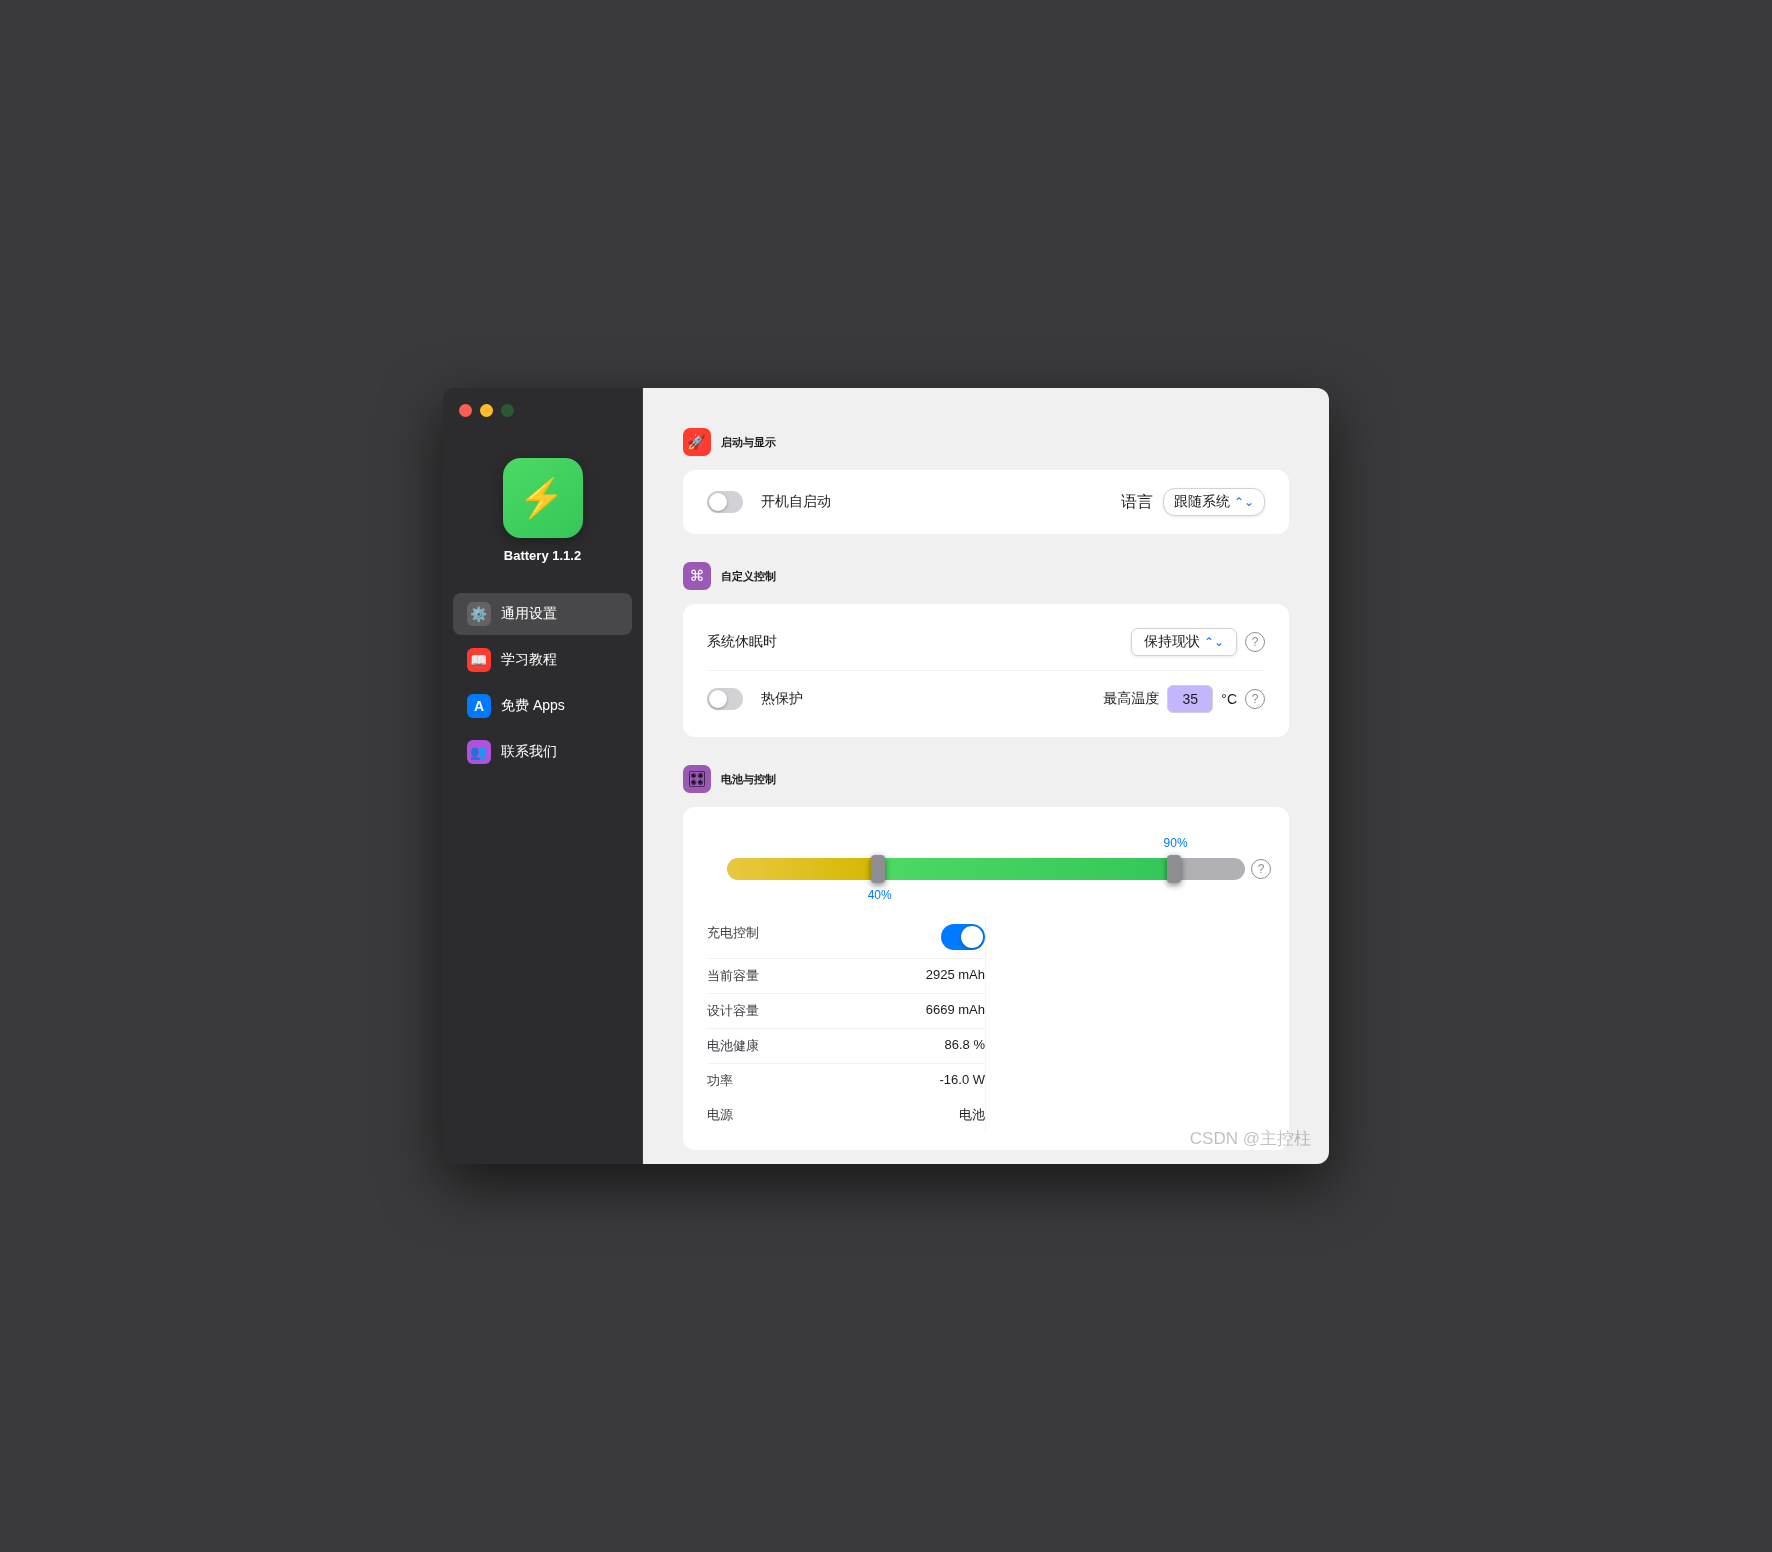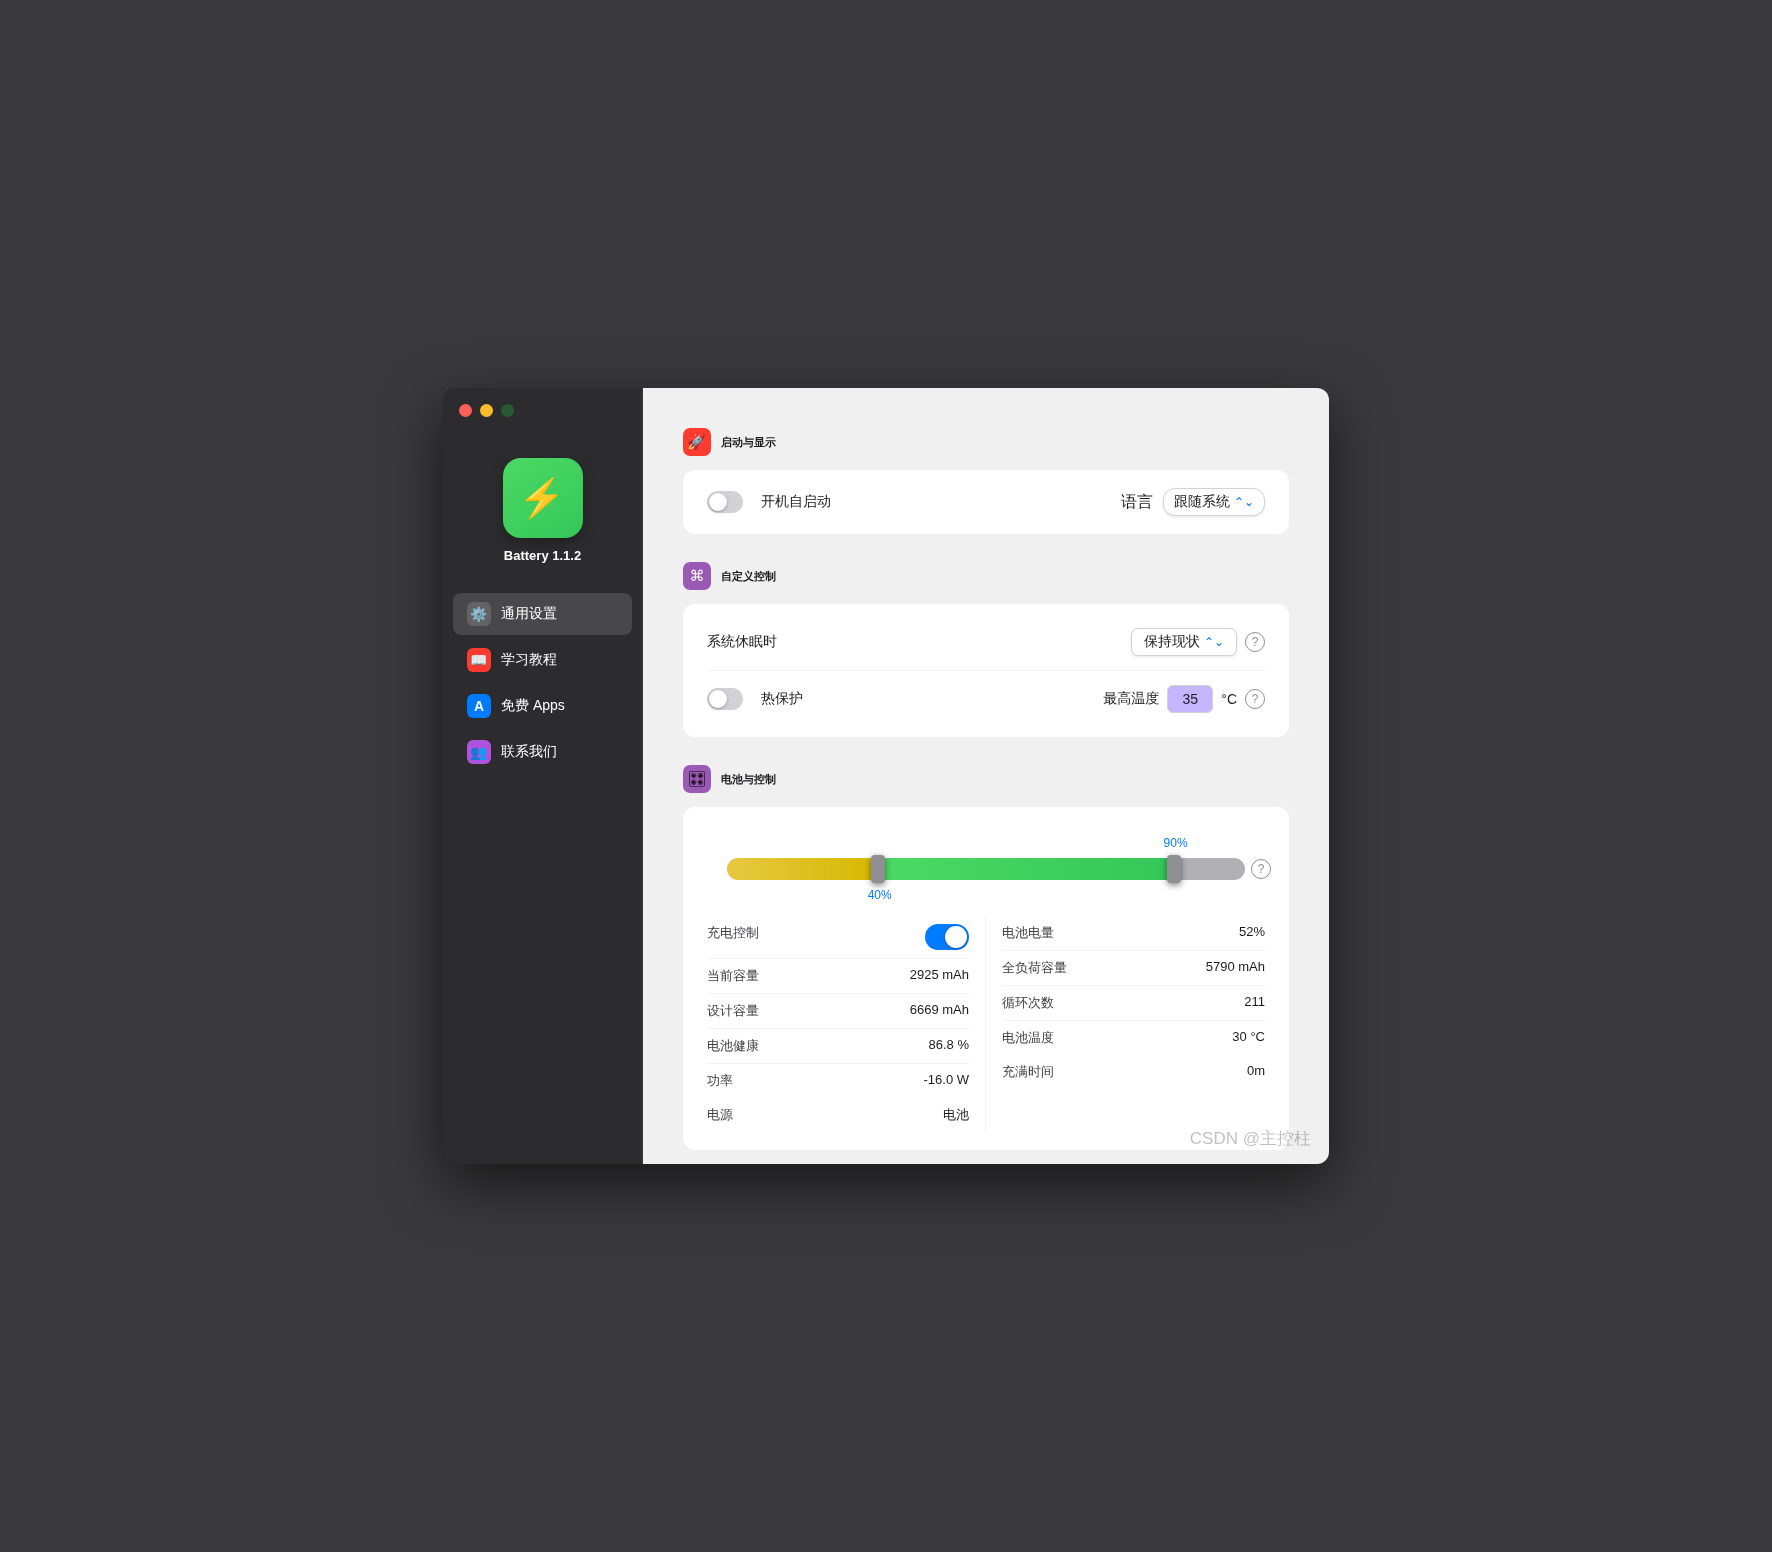--- a/index.html
+++ b/index.html
@@ -523,42 +523,20 @@
             <div class="stat-row">
               <span class="stat-label">功率</span>
               <span class="stat-value">-16.0 W</span>
             </div>
             <div class="stat-row" style="border-bottom:none;">
               <span class="stat-label">电源</span>
               <span class="stat-value">电池</span>
             </div>
           </div>
 
-          <div class="stat-col">
-            <div class="stat-row">
-              <span class="stat-label">电池电量</span>
-              <span class="stat-value">52%</span>
-            </div>
-            <div class="stat-row">
-              <span class="stat-label">全负荷容量</span>
-              <span class="stat-value">5790 mAh</span>
-            </div>
-            <div class="stat-row">
-              <span class="stat-label">循环次数</span>
-              <span class="stat-value">211</span>
-            </div>
-            <div class="stat-row">
-              <span class="stat-label">电池温度</span>
-              <span class="stat-value">30 °C</span>
-            </div>
-            <div class="stat-row" style="border-bottom:none;">
-              <span class="stat-label">充满时间</span>
-              <span class="stat-value">0m</span>
-            </div>
-          </div>
         </div>
       </div>
     </div>
 
   </div>
 
   <div class="watermark">CSDN @主控柱</div>
 </div>
 
 </body></html>

